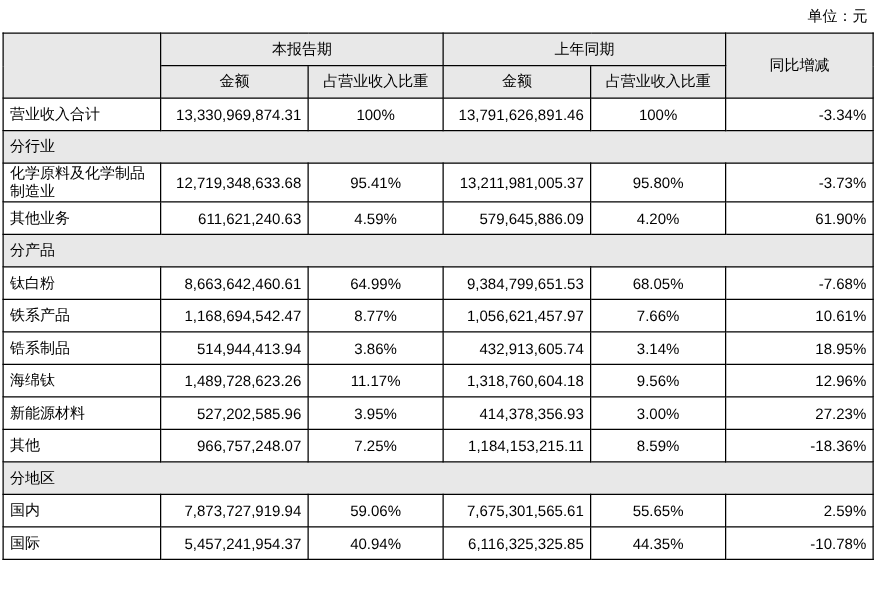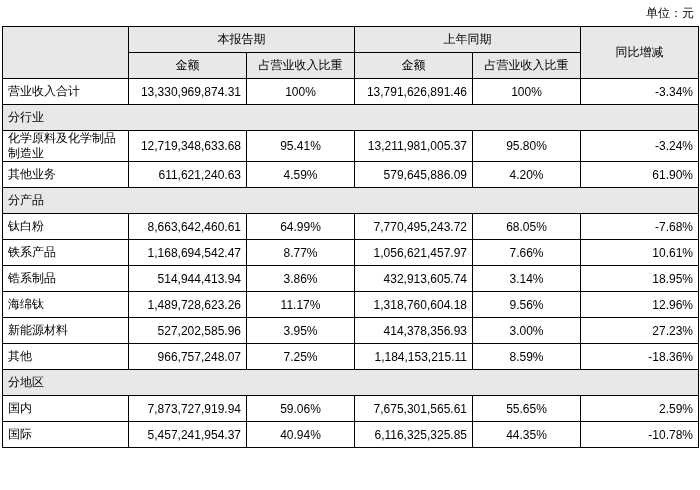--- a/index.html
+++ b/index.html
@@ -129,41 +129,41 @@
       <tr class="section">
         <td colspan="6">分行业</td>
       </tr>
 
       <tr>
         <td class="lbl wrap2">化学原料及化学制品制造业</td>
         <td class="num">12,719,348,633.68</td>
         <td class="pct">95.41%</td>
         <td class="num">13,211,981,005.37</td>
         <td class="pct">95.80%</td>
-        <td class="grow">-3.24%</td>
+        <td class="grow">-3.73%</td>
       </tr>
 
       <tr>
         <td class="lbl">其他业务</td>
         <td class="num">611,621,240.63</td>
         <td class="pct">4.59%</td>
         <td class="num">579,645,886.09</td>
         <td class="pct">4.20%</td>
         <td class="grow">61.90%</td>
       </tr>
 
       <tr class="section">
         <td colspan="6">分产品</td>
       </tr>
 
       <tr>
         <td class="lbl">钛白粉</td>
         <td class="num">8,663,642,460.61</td>
         <td class="pct">64.99%</td>
-        <td class="num">7,770,495,243.72</td>
+        <td class="num">9,384,799,651.53</td>
         <td class="pct">68.05%</td>
         <td class="grow">-7.68%</td>
       </tr>
 
       <tr>
         <td class="lbl">铁系产品</td>
         <td class="num">1,168,694,542.47</td>
         <td class="pct">8.77%</td>
         <td class="num">1,056,621,457.97</td>
         <td class="pct">7.66%</td>

